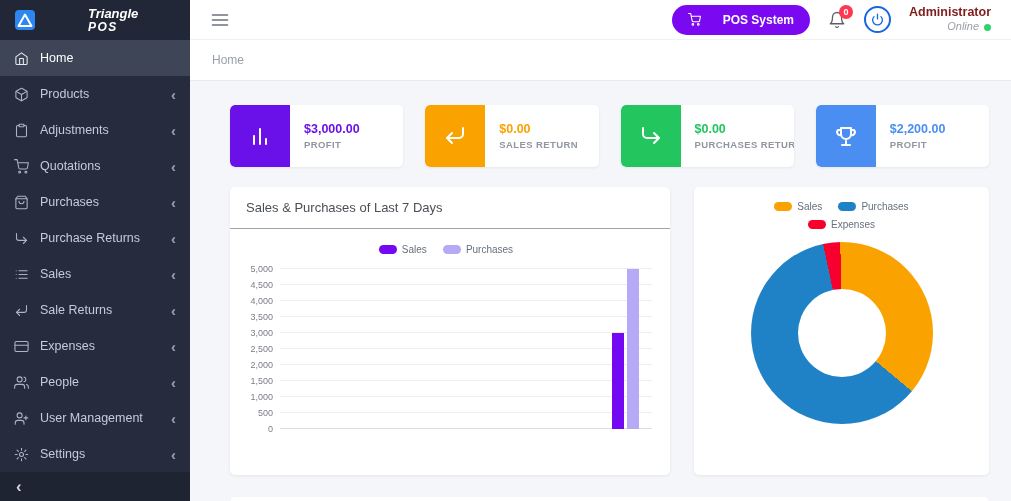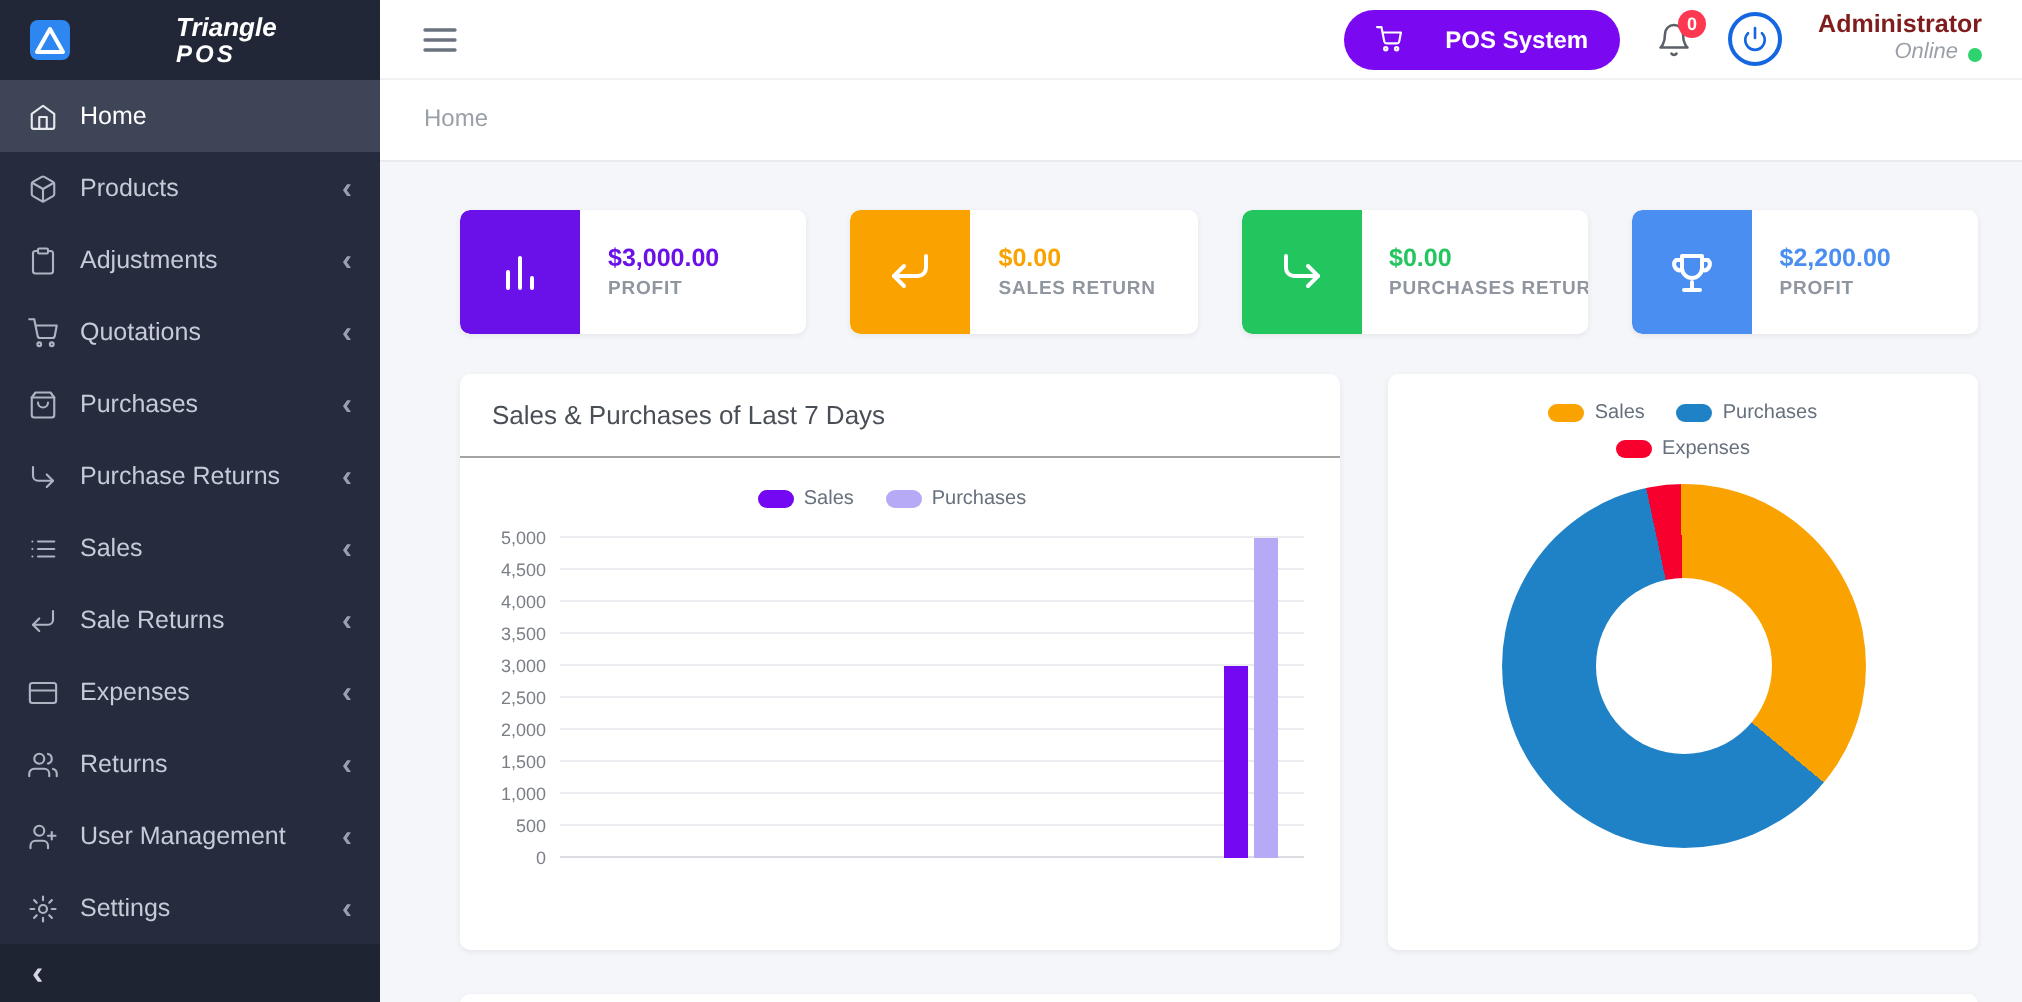--- a/index.html
+++ b/index.html
@@ -185,21 +185,21 @@
           <span class="chev">‹</span>
         </div>
         <div class="side-item">
           <span class="s-icon">
             <svg width="15" height="15" viewBox="0 0 24 24" fill="none" stroke="currentColor" stroke-width="1.7" stroke-linecap="round" stroke-linejoin="round">
               <path d="M17 21v-2a4 4 0 0 0-4-4H5a4 4 0 0 0-4 4v2"></path>
               <circle cx="9" cy="7" r="4"></circle>
               <path d="M23 21v-2a4 4 0 0 0-3-3.87M16 3.13a4 4 0 0 1 0 7.75"></path>
             </svg>
           </span>
-          <span class="s-label">Returns</span>
+          <span class="s-label">People</span>
           <span class="chev">‹</span>
         </div>
         <div class="side-item">
           <span class="s-icon">
             <svg width="15" height="15" viewBox="0 0 24 24" fill="none" stroke="currentColor" stroke-width="1.7" stroke-linecap="round" stroke-linejoin="round">
               <path d="M16 21v-2a4 4 0 0 0-4-4H6a4 4 0 0 0-4 4v2"></path>
               <circle cx="9" cy="7" r="4"></circle>
               <path d="M19 8v6M22 11h-6"></path>
             </svg>
           </span>

